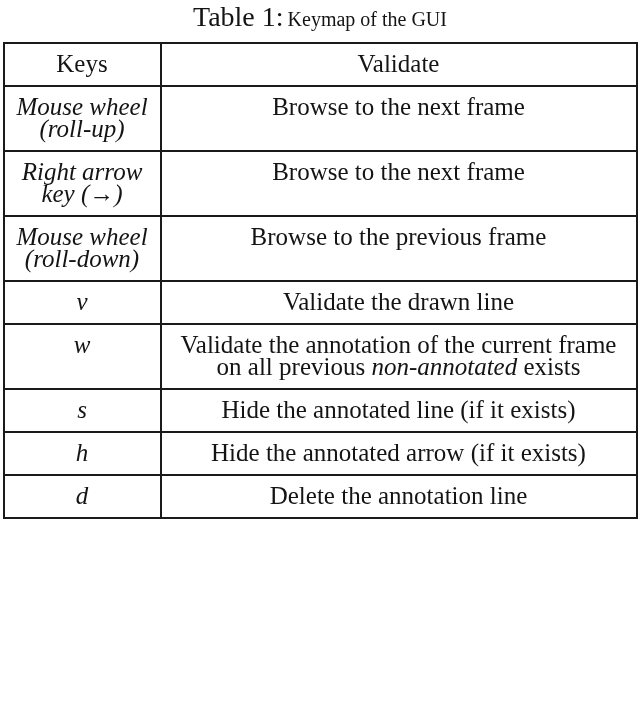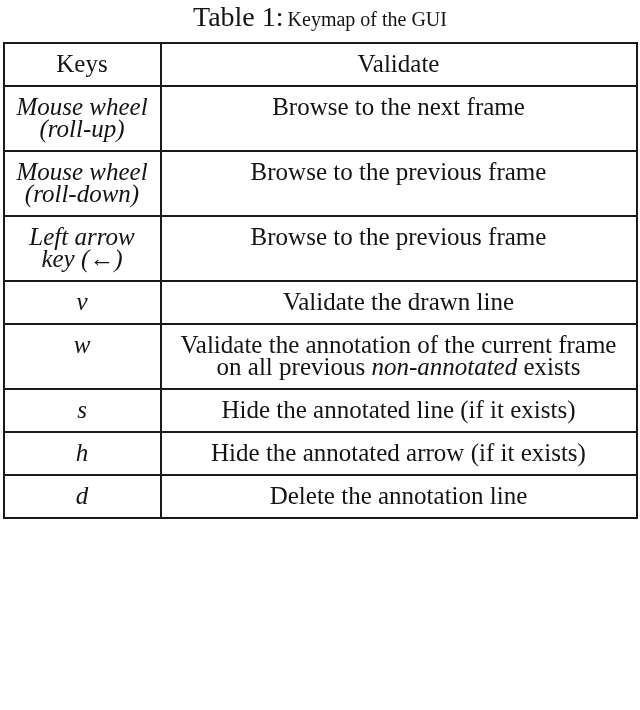--- a/index.html
+++ b/index.html
@@ -81,29 +81,29 @@
     <tbody>
         <tr>
           <td>
             <span class="key-line">Mouse wheel</span>
             <span class="key-line">(roll-up)</span>
           </td>
           <td><span>Browse to the next frame</span></td>
         </tr>
         <tr>
           <td>
-            <span class="key-line">Mouse wheel</span>
-            <span class="key-line">(roll-down)</span>
+            <span class="key-line">Right arrow</span>
+            <span class="key-line">key (→)</span>
           </td>
-          <td><span>Browse to the previous frame</span></td>
+          <td><span>Browse to the next frame</span></td>
         </tr>
         <tr>
           <td>
-            <span class="key-line">Left arrow</span>
-            <span class="key-line">key (←)</span>
+            <span class="key-line">Mouse wheel</span>
+            <span class="key-line">(roll-down)</span>
           </td>
           <td><span>Browse to the previous frame</span></td>
         </tr>
         <tr>
           <td>
             <span class="key-line">v</span>
           </td>
           <td><span>Validate the drawn line</span></td>
         </tr>
         <tr>

